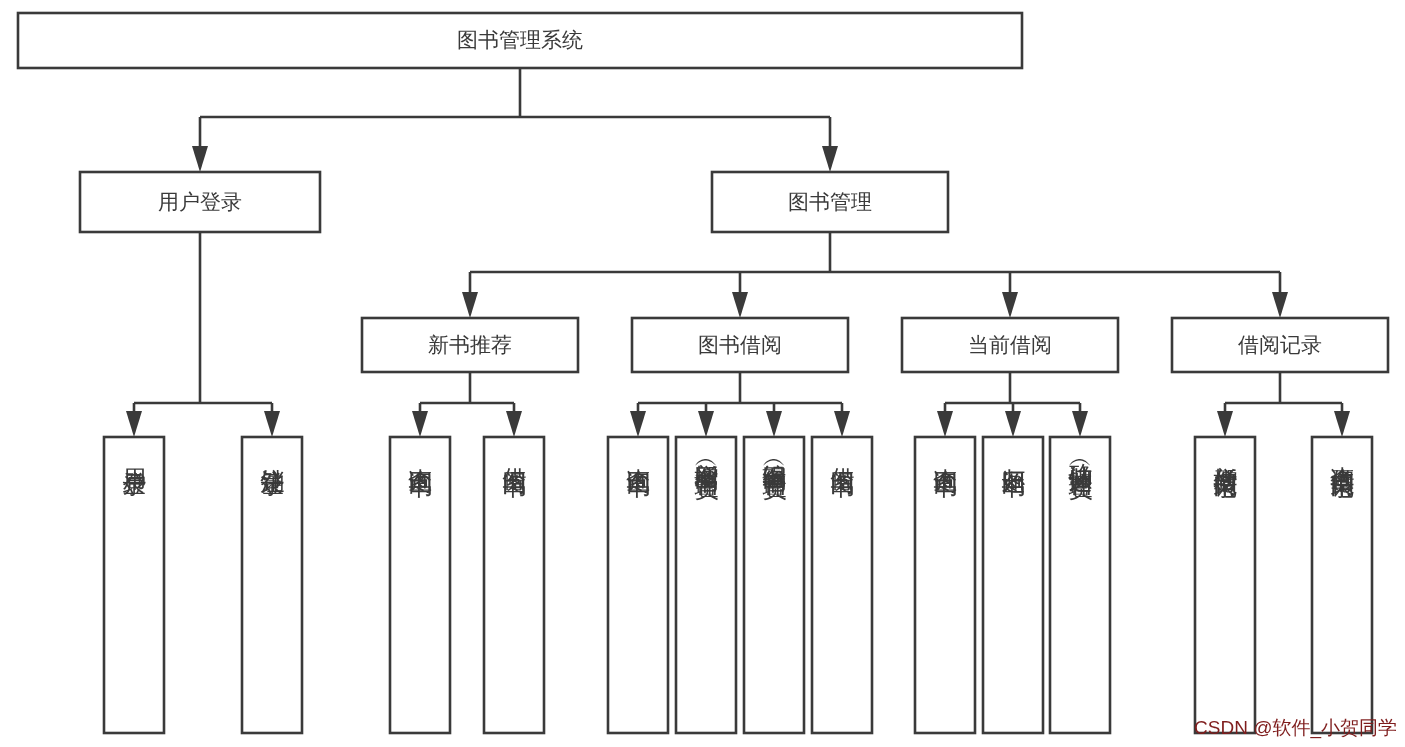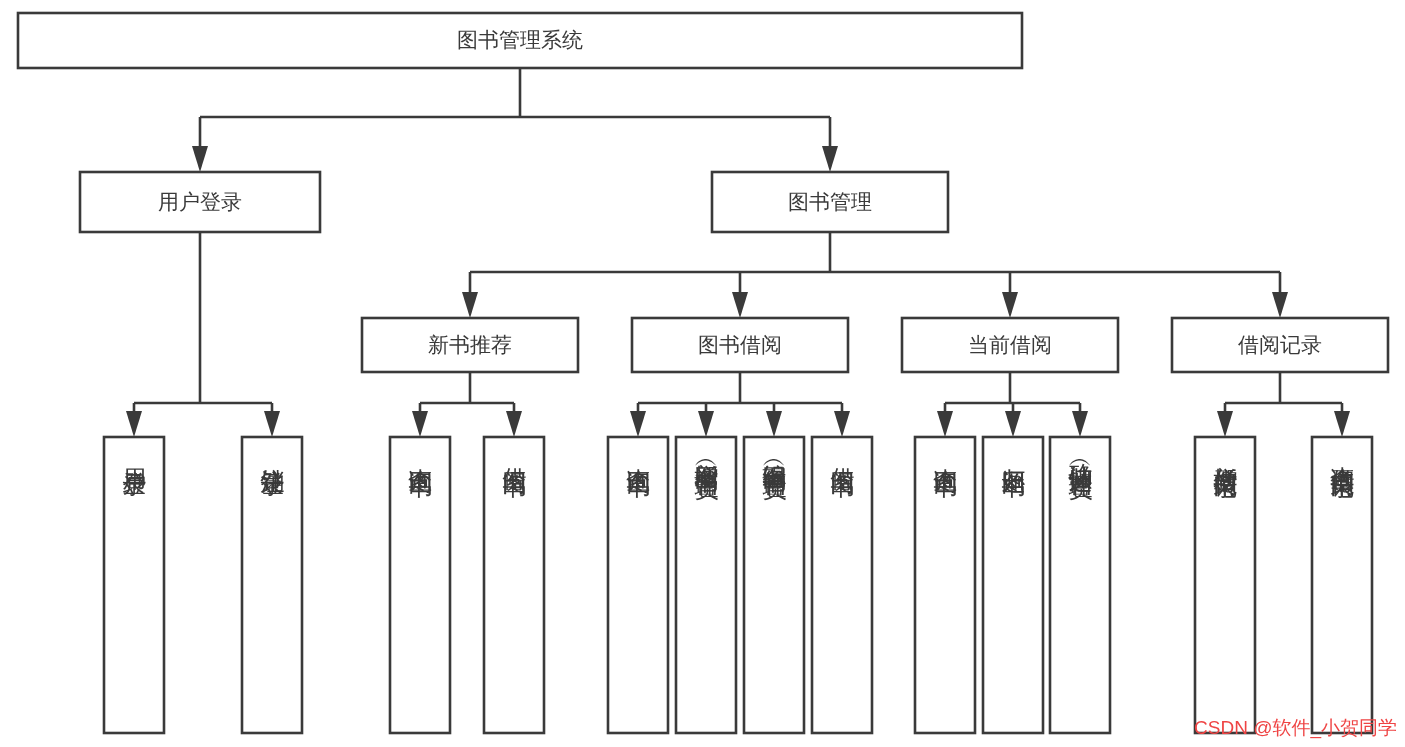--- a/index.html
+++ b/index.html
@@ -56,21 +56,21 @@
     text-anchor: middle;
     writing-mode: vertical-rl;
     letter-spacing: 2px;
   }
   .watermark-text {
     position: absolute;
     right: 8px;
     bottom: 6px;
     font-family: "Liberation Sans", "DejaVu Sans", sans-serif;
     font-size: 19px;
-    color: #ef4444;
+    color: #7f1d1d;
     white-space: nowrap;
     user-select: none;
   }
 </style>
 </head>
 <body>
 
 <div id="diagram-root">
   <svg class="diagram-canvas" viewBox="0 0 1405 747" preserveAspectRatio="none">
     <g id="connector-layer">

